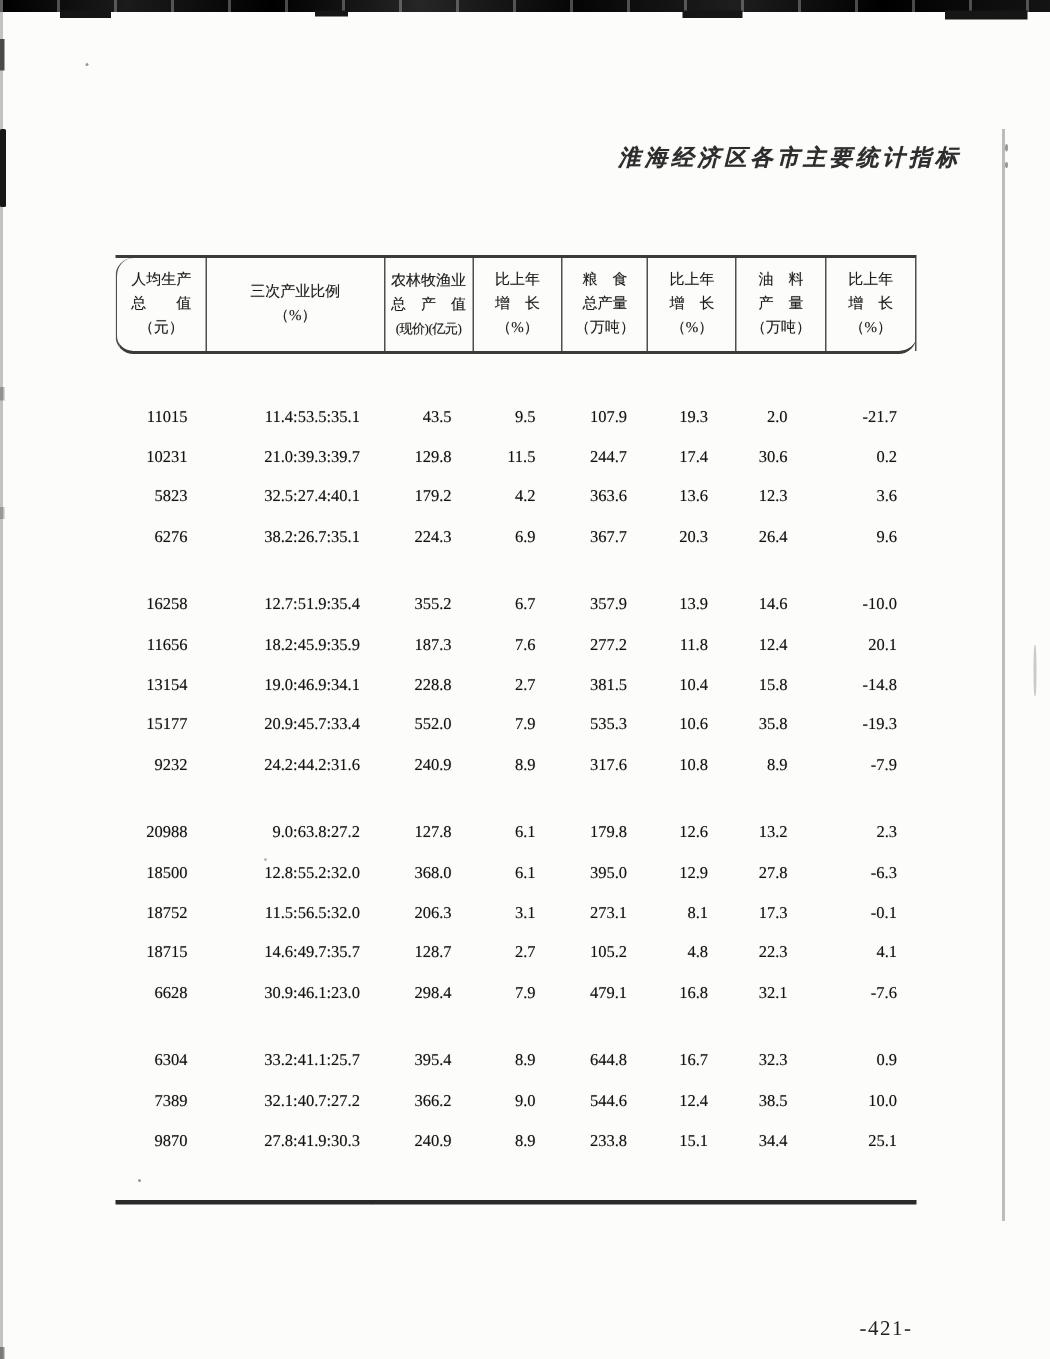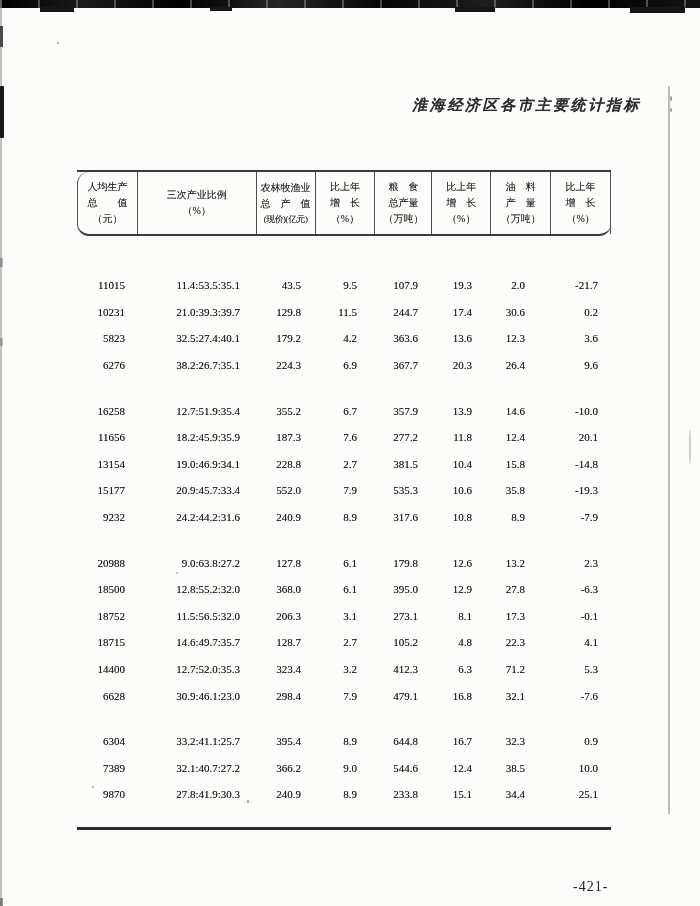--- a/index.html
+++ b/index.html
@@ -50,21 +50,21 @@
     box-sizing:border-box;
     border-right:1px solid #4f4f4f;
     display:flex; flex-direction:column; justify-content:center; align-items:center;
     font-size:10px; line-height:1.62; color:#1e1e1e;
     text-shadow:0 0 .5px rgba(40,40,40,.45);
   }
   .hdr-cell .line { white-space:nowrap; }
   .hdr-cell.col-3 .line:last-child { font-size:8.8px; letter-spacing:-.4px; }
   .tbody { padding-top:36px; }
   .group { margin-bottom:19px; }
-  .row { display:flex; height:26.6px; align-items:center; }
+  .row { display:flex; height:26.6px; }
   .cell {
     box-sizing:border-box; text-align:right;
     font-size:11px; color:#141414;
     text-shadow:0 0 .5px rgba(30,30,30,.5);
     white-space:nowrap;
   }
   .bottom-rule { height:3px; background:#2a2a2a; margin-top:2px; }
   
   .col-1{width:60px} .col-2{width:119px} .col-3{width:59px} .col-4{width:60px}
   .col-5{width:57px} .col-6{width:59px} .col-7{width:60px} .col-8{width:60px}
@@ -270,30 +270,20 @@
           <div class="cell col-1">18715</div>
           <div class="cell col-2">14.6:49.7:35.7</div>
           <div class="cell col-3">128.7</div>
           <div class="cell col-4">2.7</div>
           <div class="cell col-5">105.2</div>
           <div class="cell col-6">4.8</div>
           <div class="cell col-7">22.3</div>
           <div class="cell col-8">4.1</div>
         </div>
         <div class="row">
-          <div class="cell col-1">14400</div>
-          <div class="cell col-2">12.7:52.0:35.3</div>
-          <div class="cell col-3">323.4</div>
-          <div class="cell col-4">3.2</div>
-          <div class="cell col-5">412.3</div>
-          <div class="cell col-6">6.3</div>
-          <div class="cell col-7">71.2</div>
-          <div class="cell col-8">5.3</div>
-        </div>
-        <div class="row">
           <div class="cell col-1">6628</div>
           <div class="cell col-2">30.9:46.1:23.0</div>
           <div class="cell col-3">298.4</div>
           <div class="cell col-4">7.9</div>
           <div class="cell col-5">479.1</div>
           <div class="cell col-6">16.8</div>
           <div class="cell col-7">32.1</div>
           <div class="cell col-8">-7.6</div>
         </div>
       </div>

